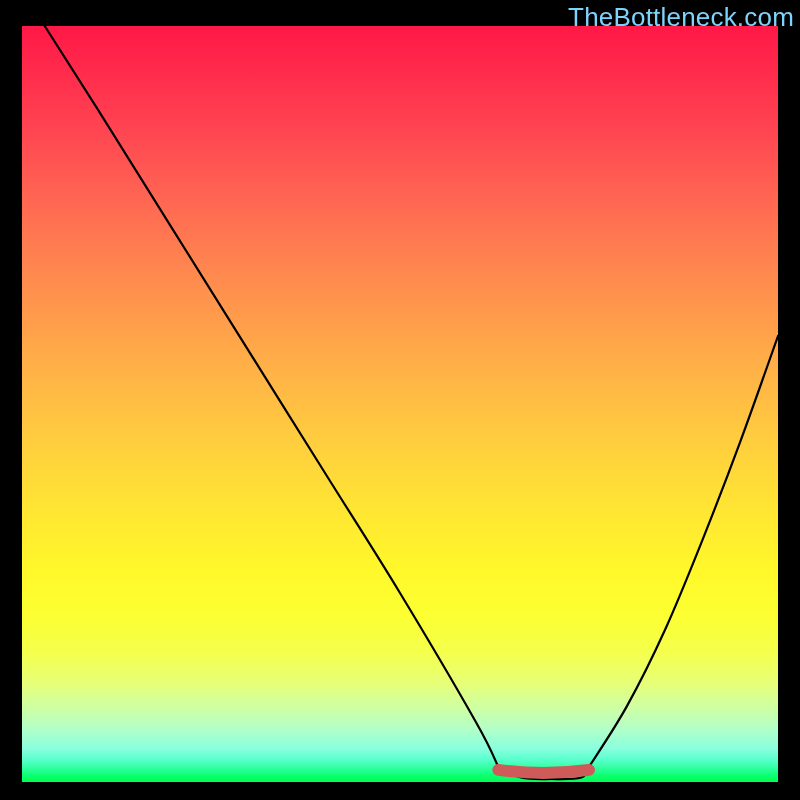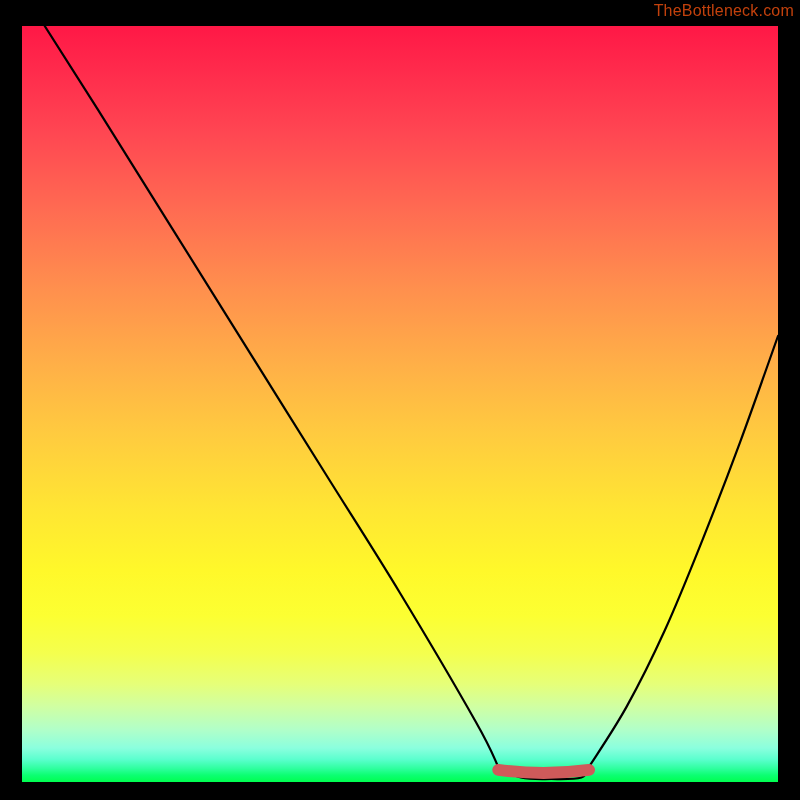--- a/index.html
+++ b/index.html
@@ -13,22 +13,22 @@
   .frame {
     position: relative;
     width: 800px;
     height: 800px;
     background: #000;
   }
   .watermark {
     position: absolute;
     top: 2px;
     right: 6px;
-    color: #c2410c;
-    font-size: 16px;
+    color: #7dd3fc;
+    font-size: 26px;
     font-weight: 500;
     letter-spacing: 0.2px;
     pointer-events: none;
   }
   .plot-area {
     position: absolute;
     left: 22px;
     top: 26px;
     width: 756px;
     height: 756px;

